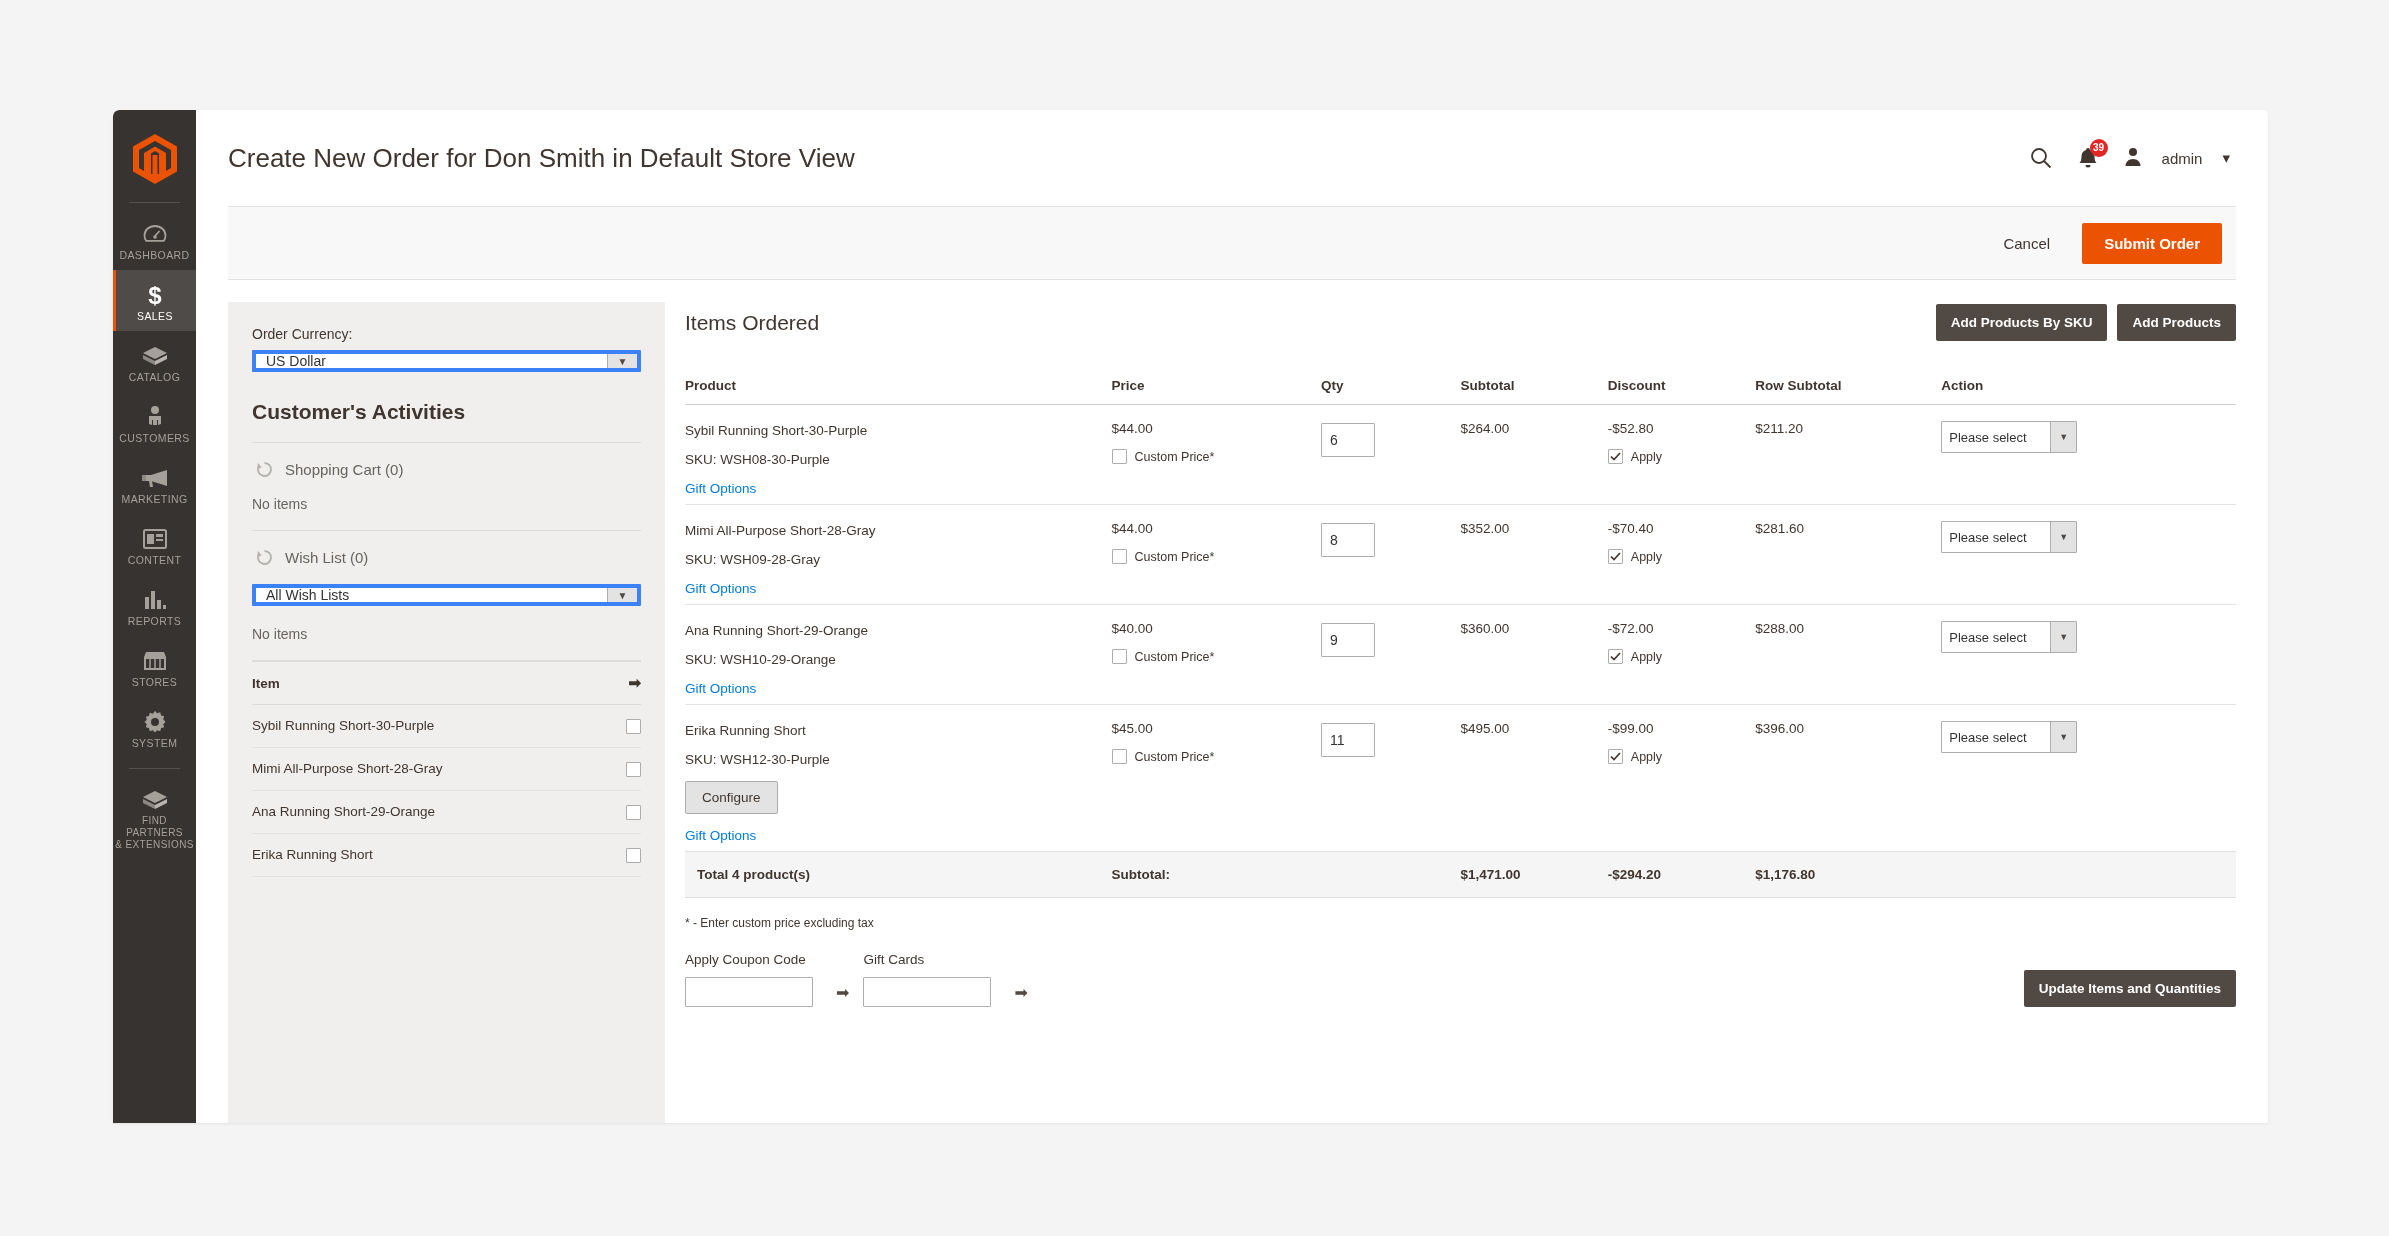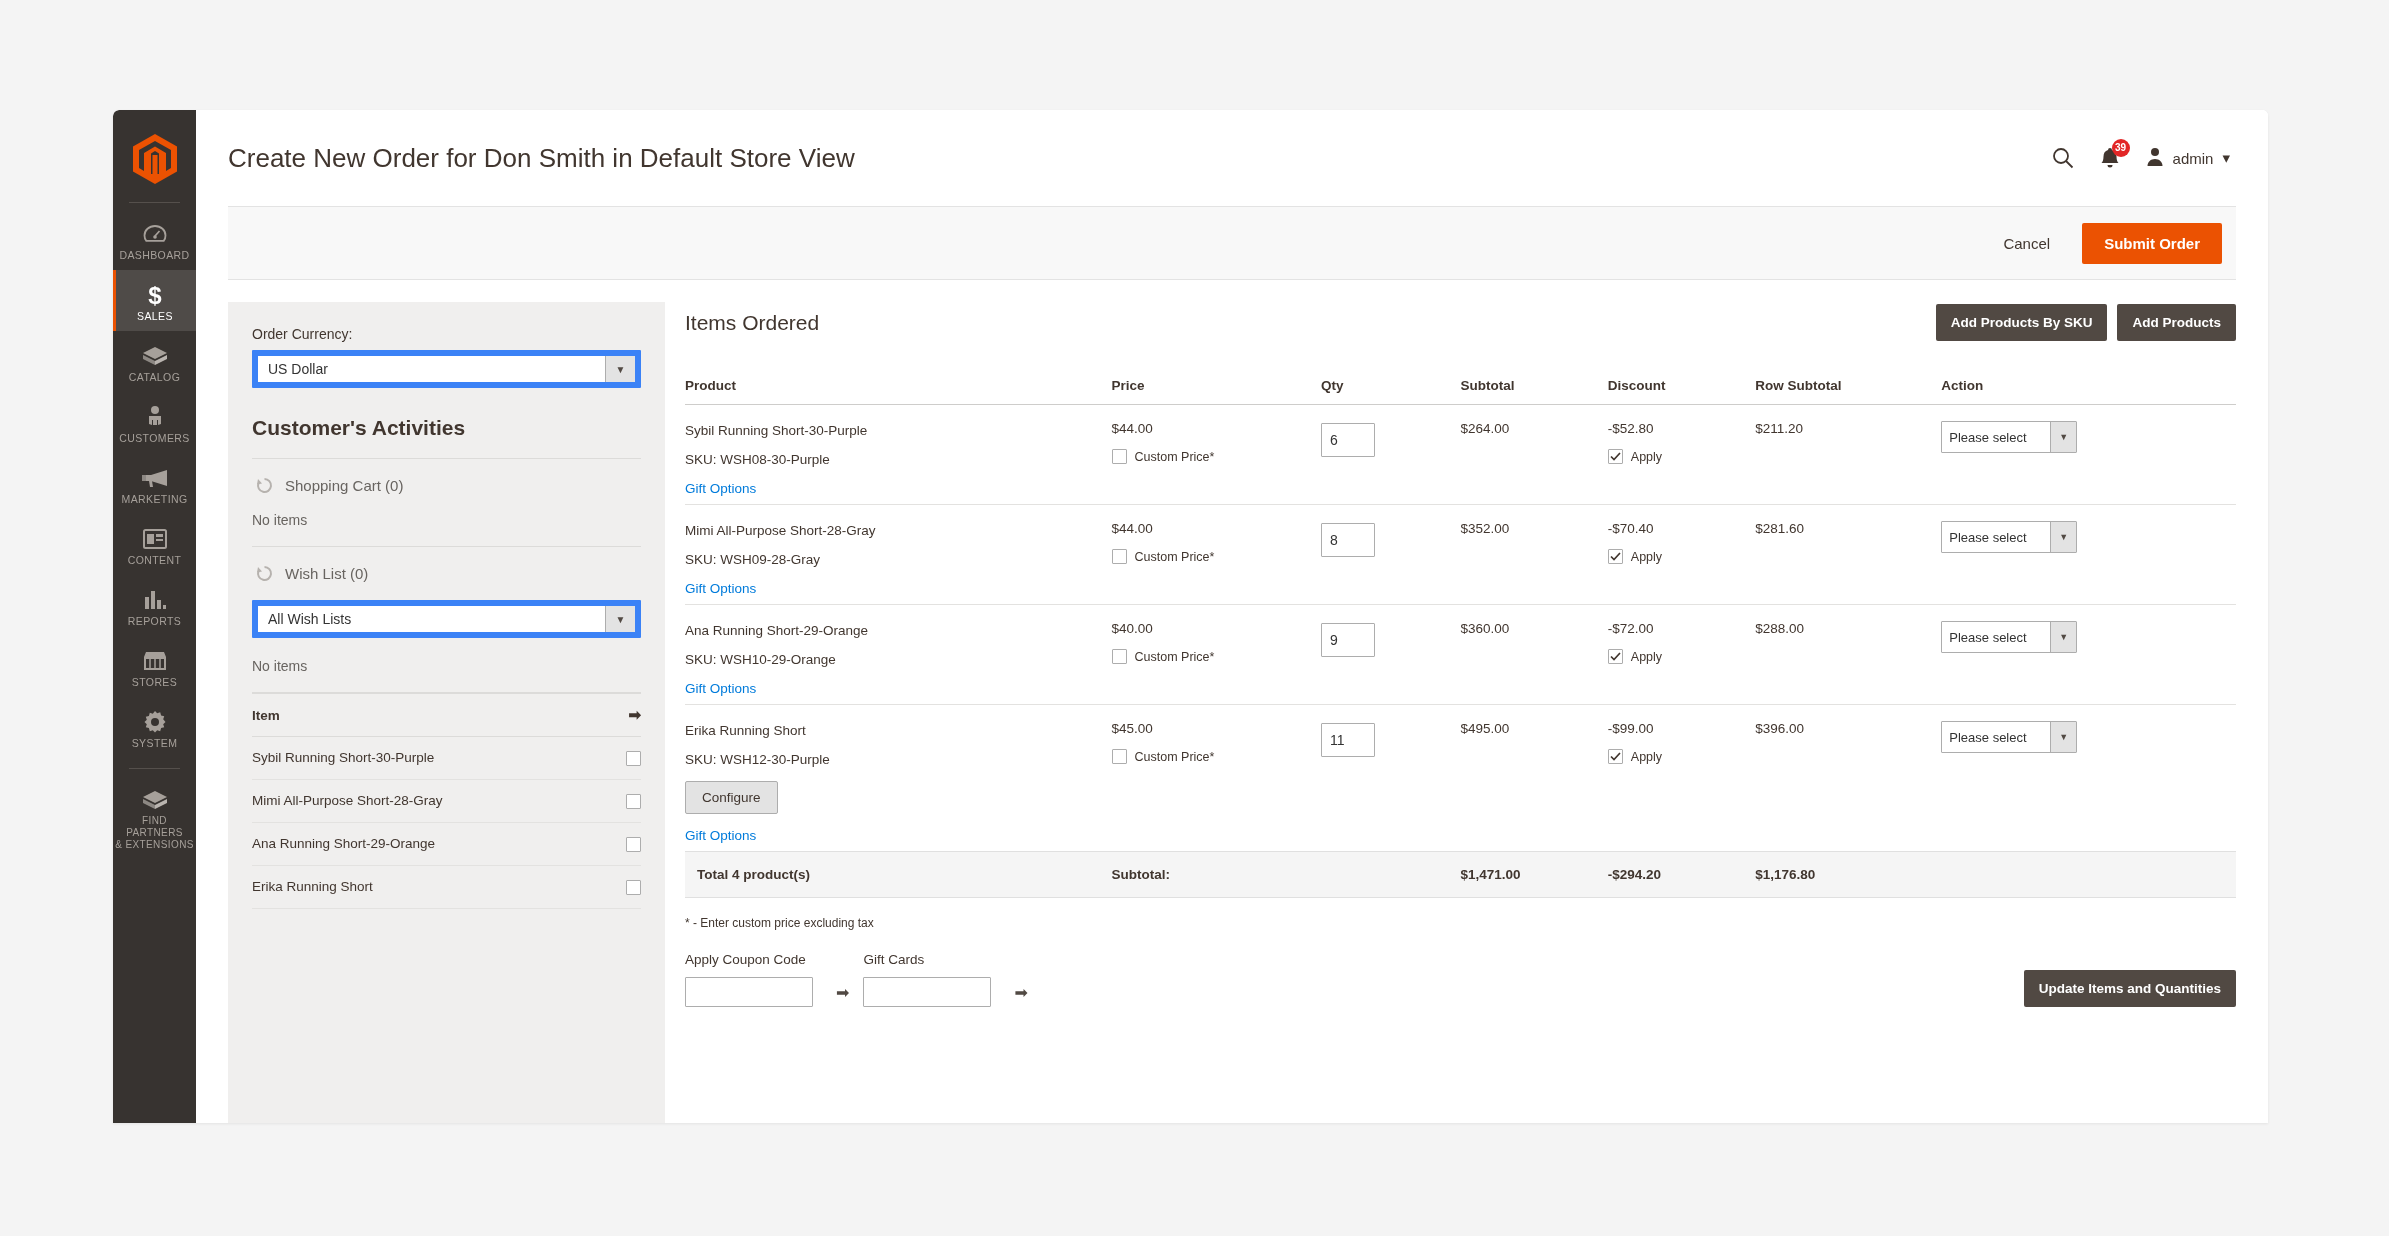--- a/index.html
+++ b/index.html
@@ -63,21 +63,21 @@
   #page-title { font-size: 26px; color: #41362f; font-weight: 400; flex:1; }
   #header-right { display:flex; align-items:center; gap: 26px; }
   .hdr-icon { cursor:pointer; display:flex; align-items:center; position:relative; }
   .badge {
     position:absolute; top:-8px; left:12px;
     background:#e22626; color:#fff;
     font-size: 10px; font-weight: 700;
     min-width:18px; height:18px; line-height:18px;
     border-radius: 9px; text-align:center; padding: 0 3px;
   }
-  #admin-menu { display:flex; align-items:center; gap:9px; cursor:pointer; font-size:15px; color:#41362f; }
+  #admin-menu { display:flex; align-items:center; gap:20px; cursor:pointer; font-size:15px; color:#41362f; }
 
   
   #action-strip {
     height: 74px; flex:0 0 74px;
     margin: 0 32px;
     background:#f8f8f8;
     border-top:1px solid #e3e3e3;
     border-bottom:1px solid #e3e3e3;
     display:flex; align-items:center; justify-content:flex-end;
     gap: 22px; padding-right: 14px;
@@ -96,22 +96,22 @@
 
   
   #left-col {
     width: 437px; flex:0 0 437px;
     background:#f0efee;
     padding: 24px 24px 0;
     overflow:hidden;
   }
   .fld-label { font-size: 14px; color:#41362f; margin-bottom: 8px; }
   .select-box {
-    display:flex; height:38px; width:100%;
-    border:6px solid #3b82f6; background:#fff;
+    display:flex; height:22px; width:100%;
+    border:4px solid #3b82f6; background:#fff;
     border-radius:1px; cursor:pointer; align-items:stretch;
   }
   .select-box .val { flex:1; padding: 0 10px; font-size:14px; color:#333; display:flex; align-items:center; overflow:hidden; white-space:nowrap; }
   .select-box .arw {
     width: 30px; background:#e3e3e3; border-left:1px solid #adadad;
     display:flex; align-items:center; justify-content:center; color:#514943; font-size:10px;
   }
   #activities-title { font-size:21px; font-weight:700; color:#41362f; margin: 28px 0 18px; }
   .hr { height:1px; background:#dcdbd9; }
   .activity-head {

